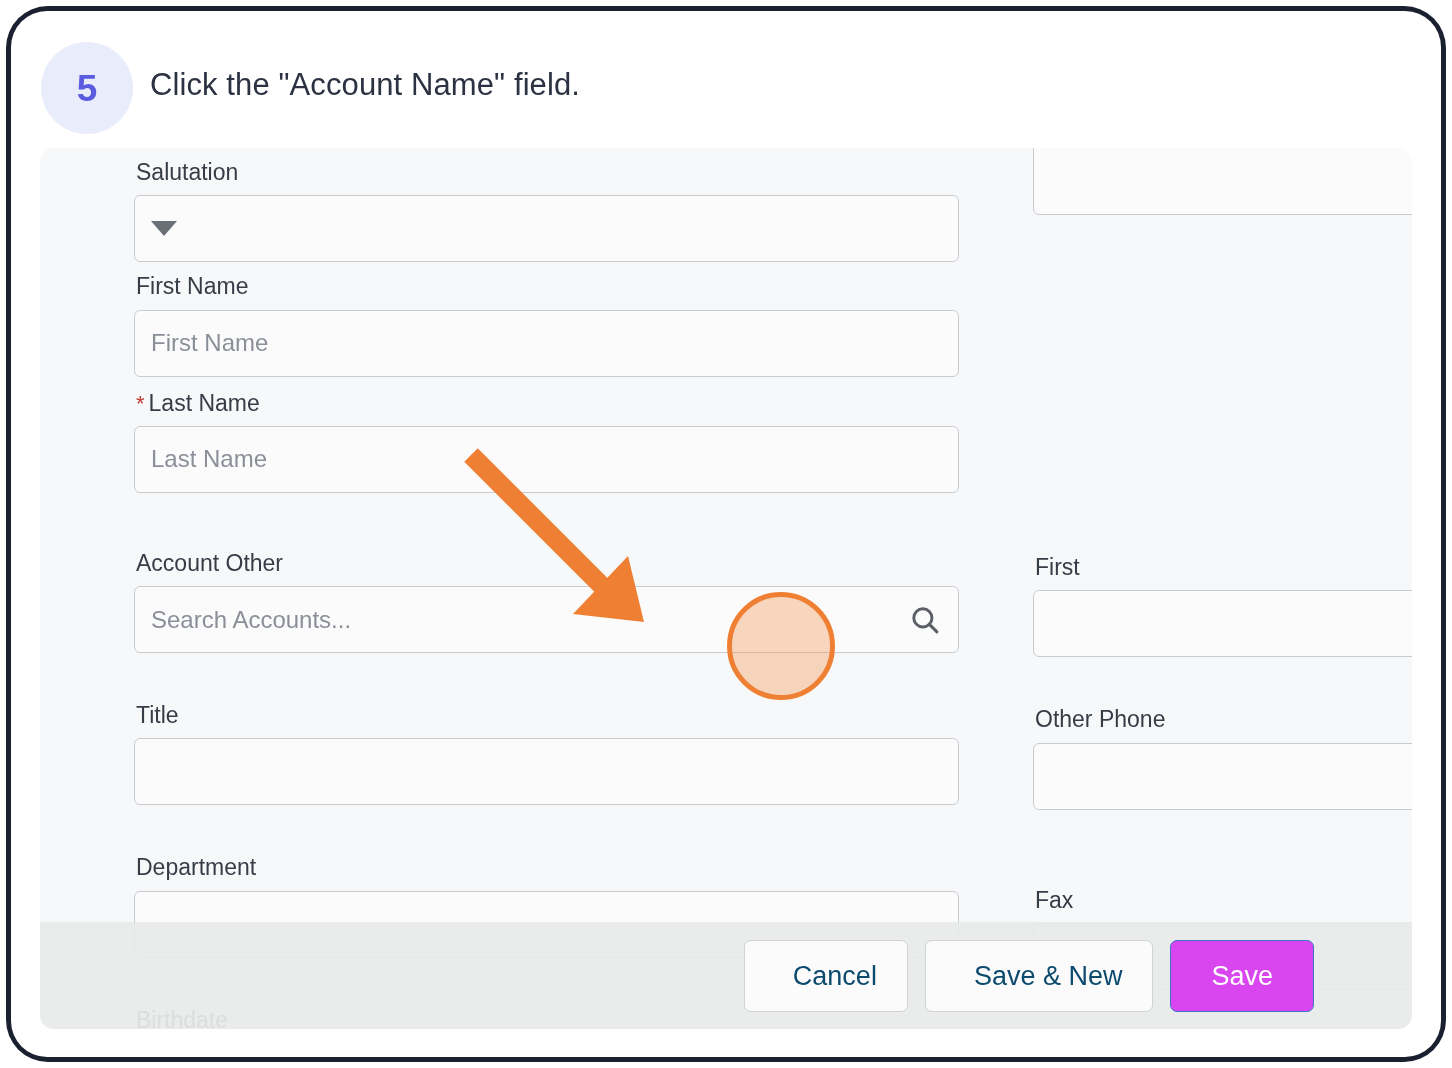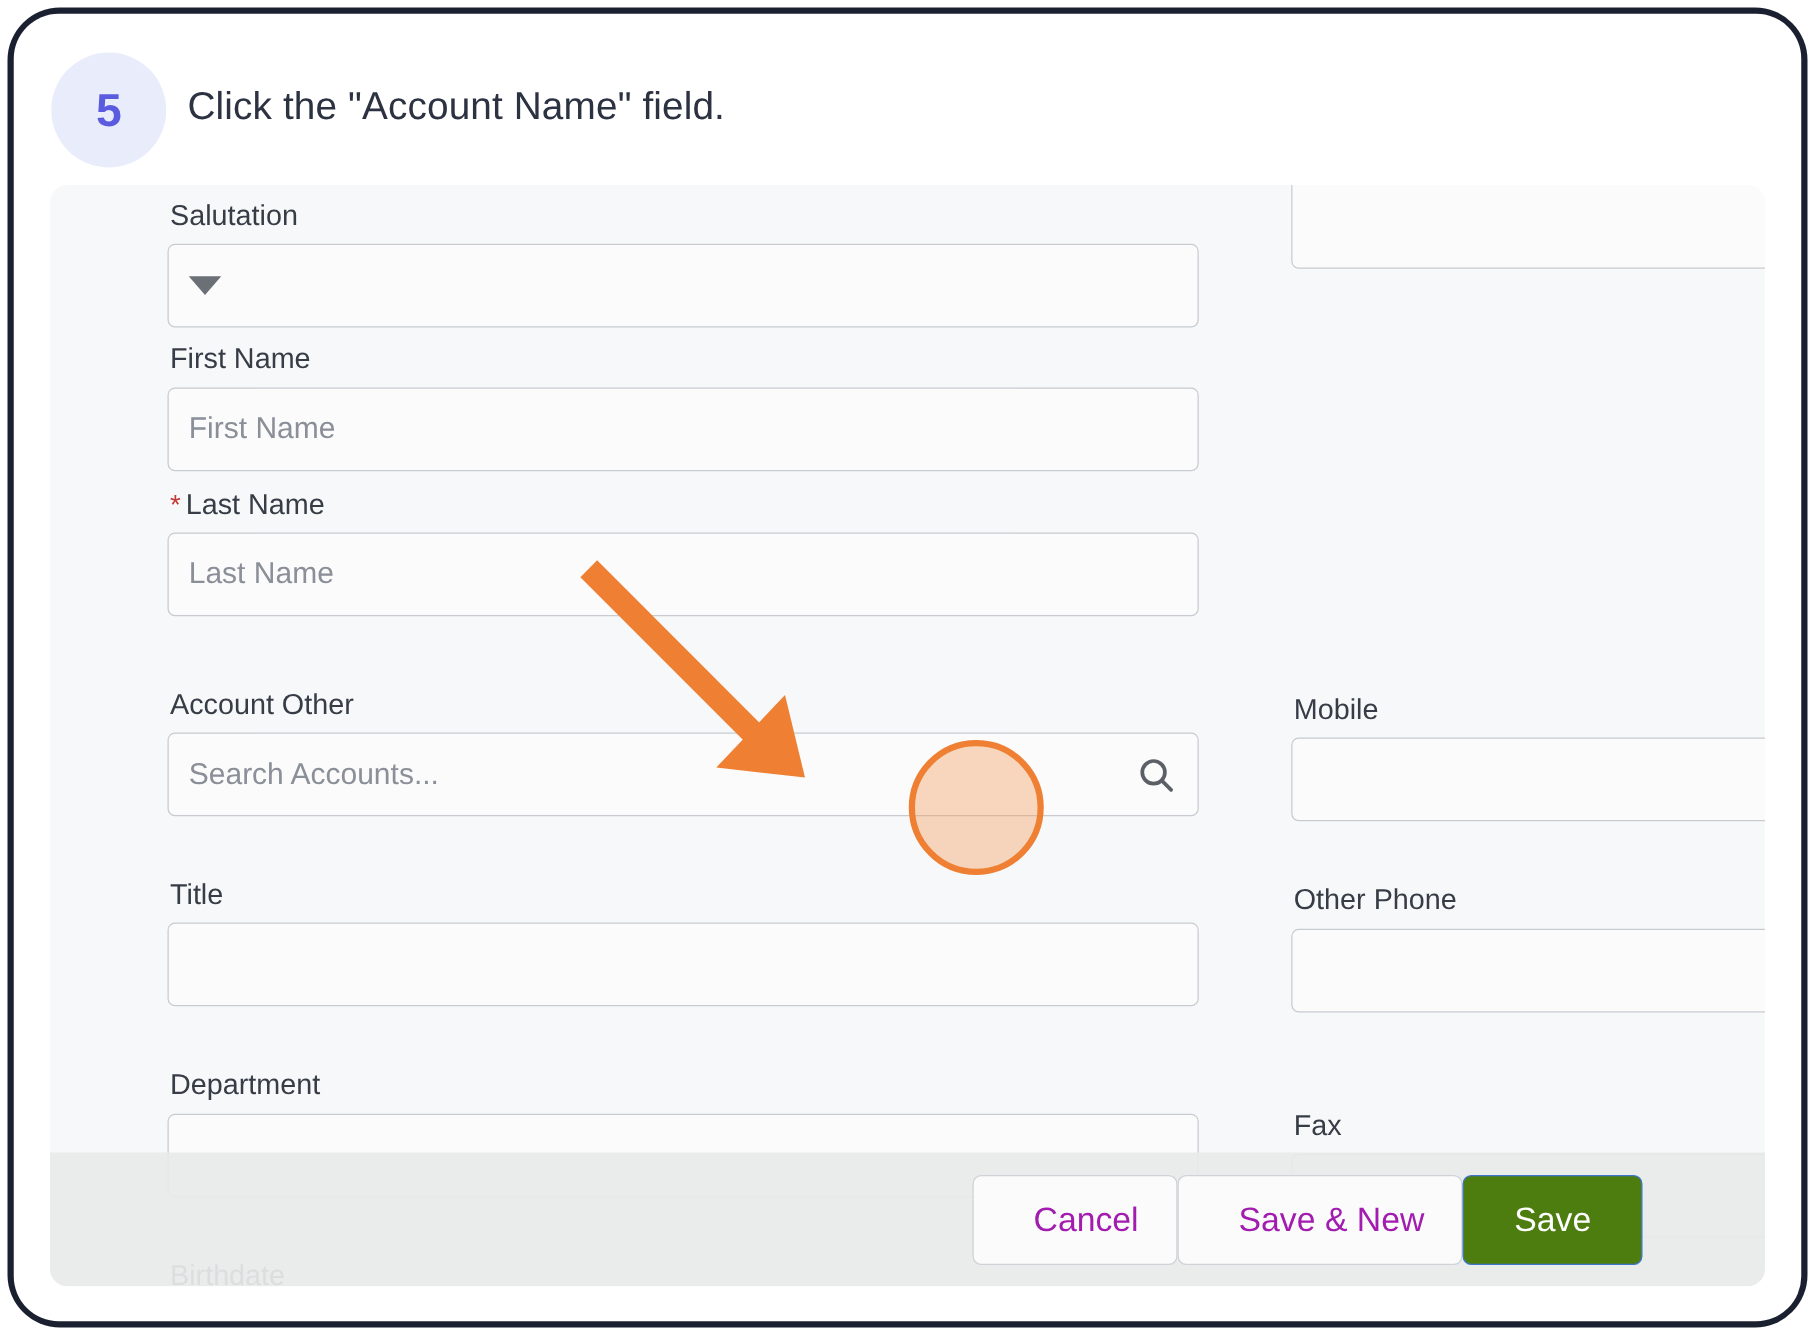--- a/index.html
+++ b/index.html
@@ -195,26 +195,26 @@
     font-size: 27px;
     display: flex;
     align-items: center;
     justify-content: center;
     padding: 0 30px;
     white-space: nowrap;
   }
   .btn-neutral {
     background: #fbfbfc;
     border: 1.5px solid #cfd2d6;
-    color: #a21caf;
-    margin-right: 0;
+    color: #0c4a6e;
+    margin-right: 17px;
     padding-left: 48px;
   }
   .btn-brand {
-    background: #4d7c0f;
+    background: #d946ef;
     border: 1.5px solid #3a76c9;
     color: #ffffff;
     margin-right: 98px;
     padding: 0 40px;
   }
 
   
   .annotation {
     position: absolute;
     left: 0; top: 0;
@@ -305,21 +305,21 @@
 
           <div class="field-group" style="margin-top:50px;">
             <div class="field-label">Birthdate</div>
 
           </div>
         </div>
 
         <div class="col-right">
 
           <div class="field-group" style="margin-top:407px;">
-            <div class="field-label">Mobile</div>
+            <div class="field-label">First</div>
             <div class="input-box">
               <span class="ph"></span>
             </div>
           </div>
 
           <div class="field-group" style="margin-top:50px;">
             <div class="field-label">Other Phone</div>
             <div class="input-box">
               <span class="ph"></span>
             </div>

